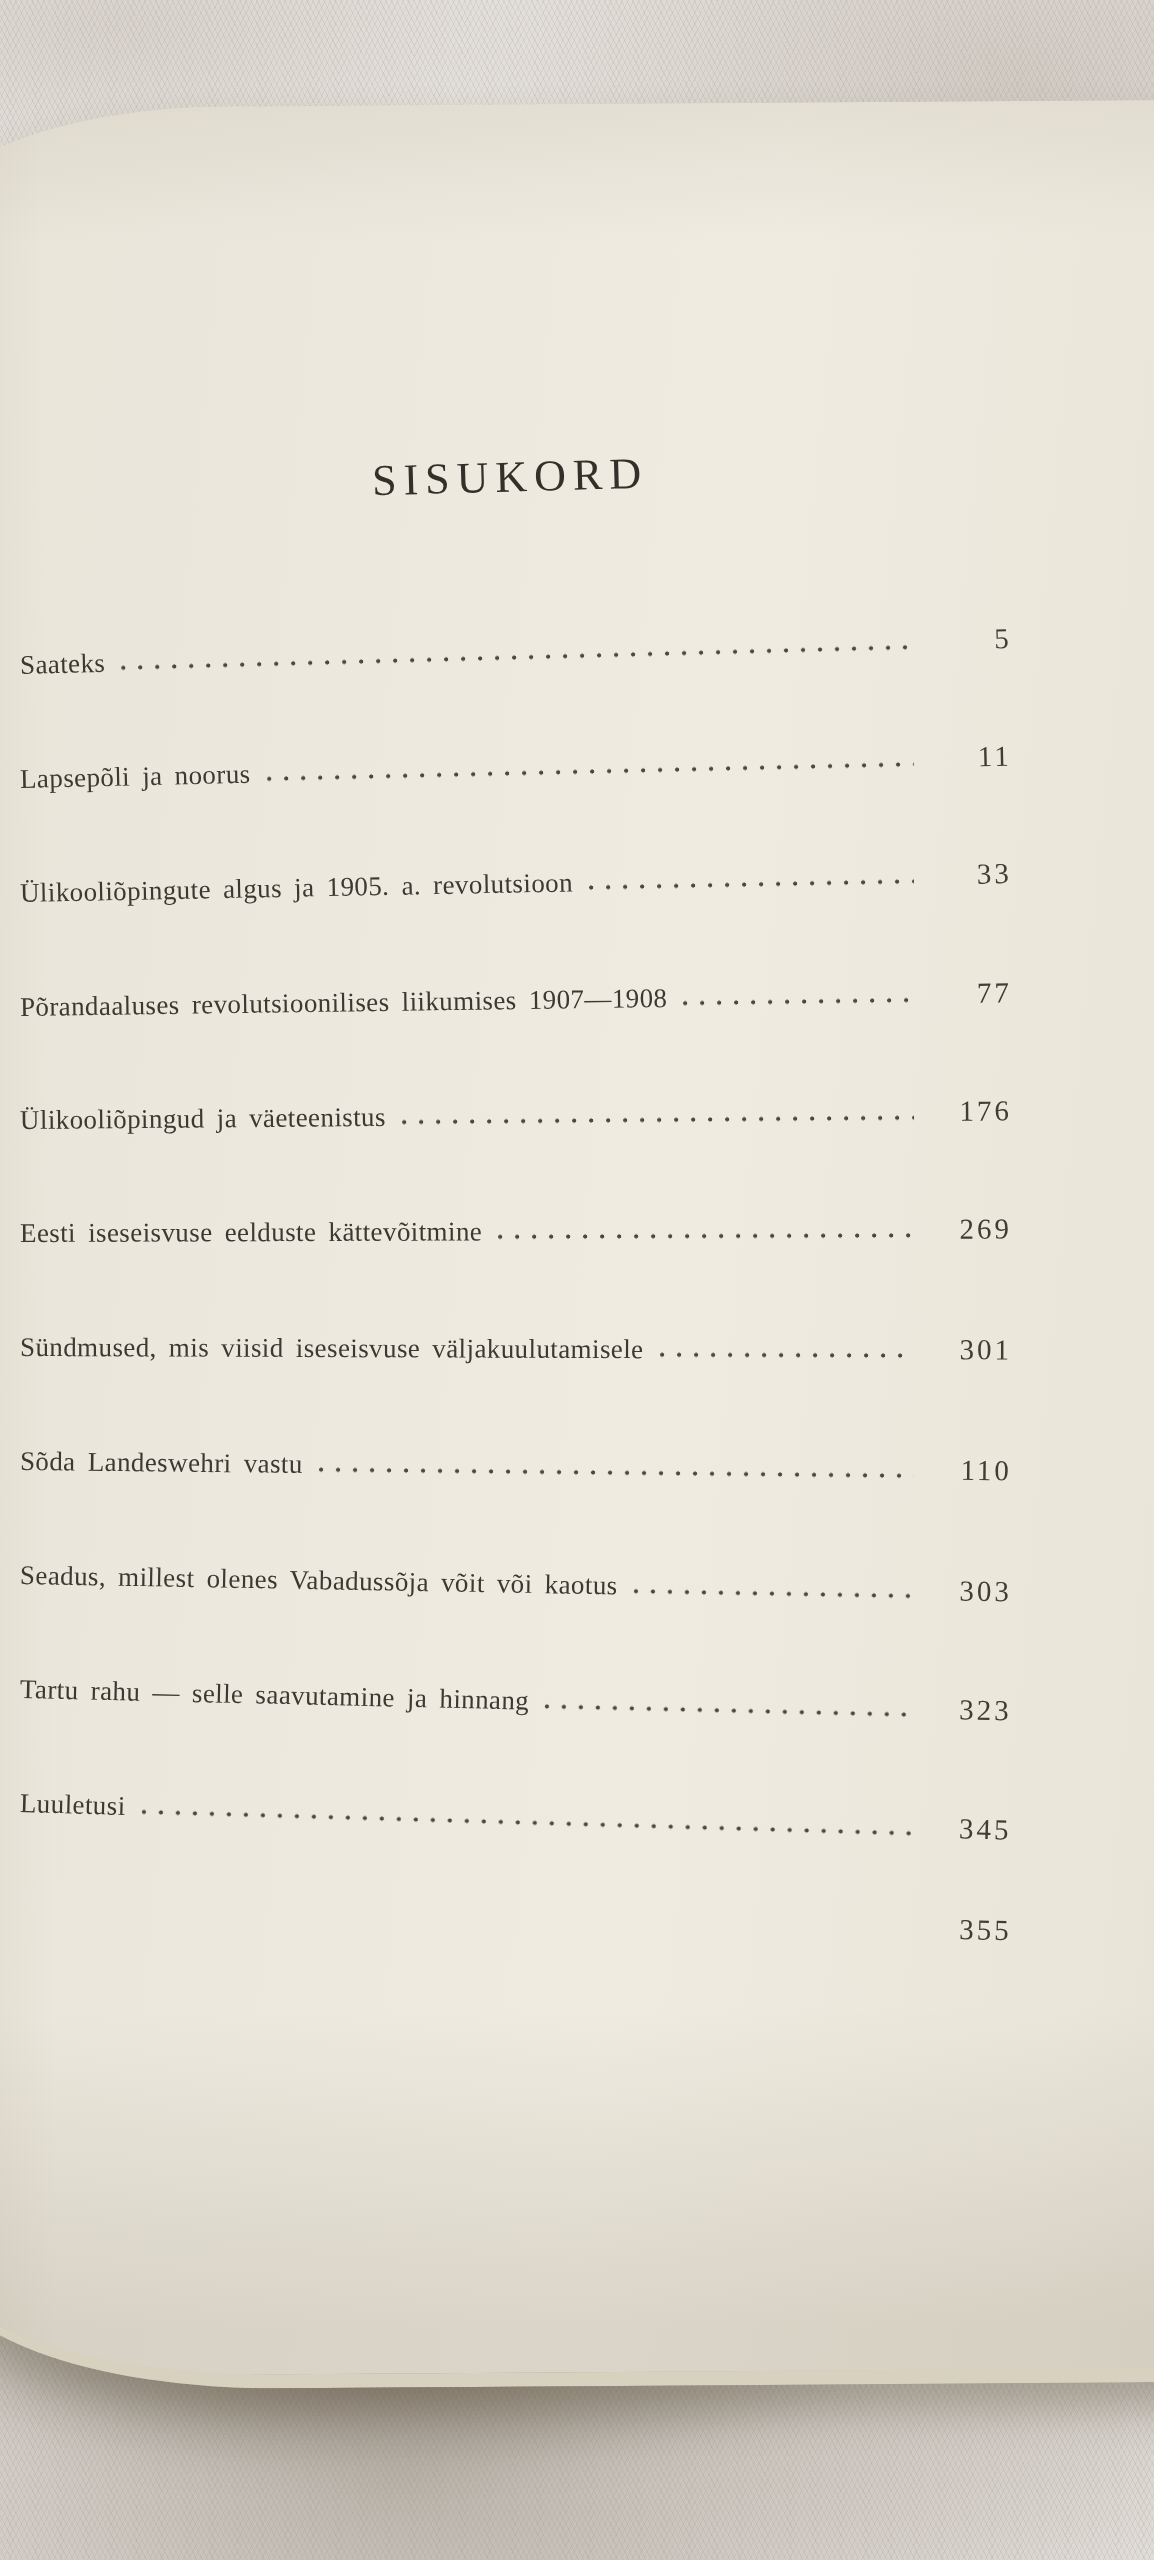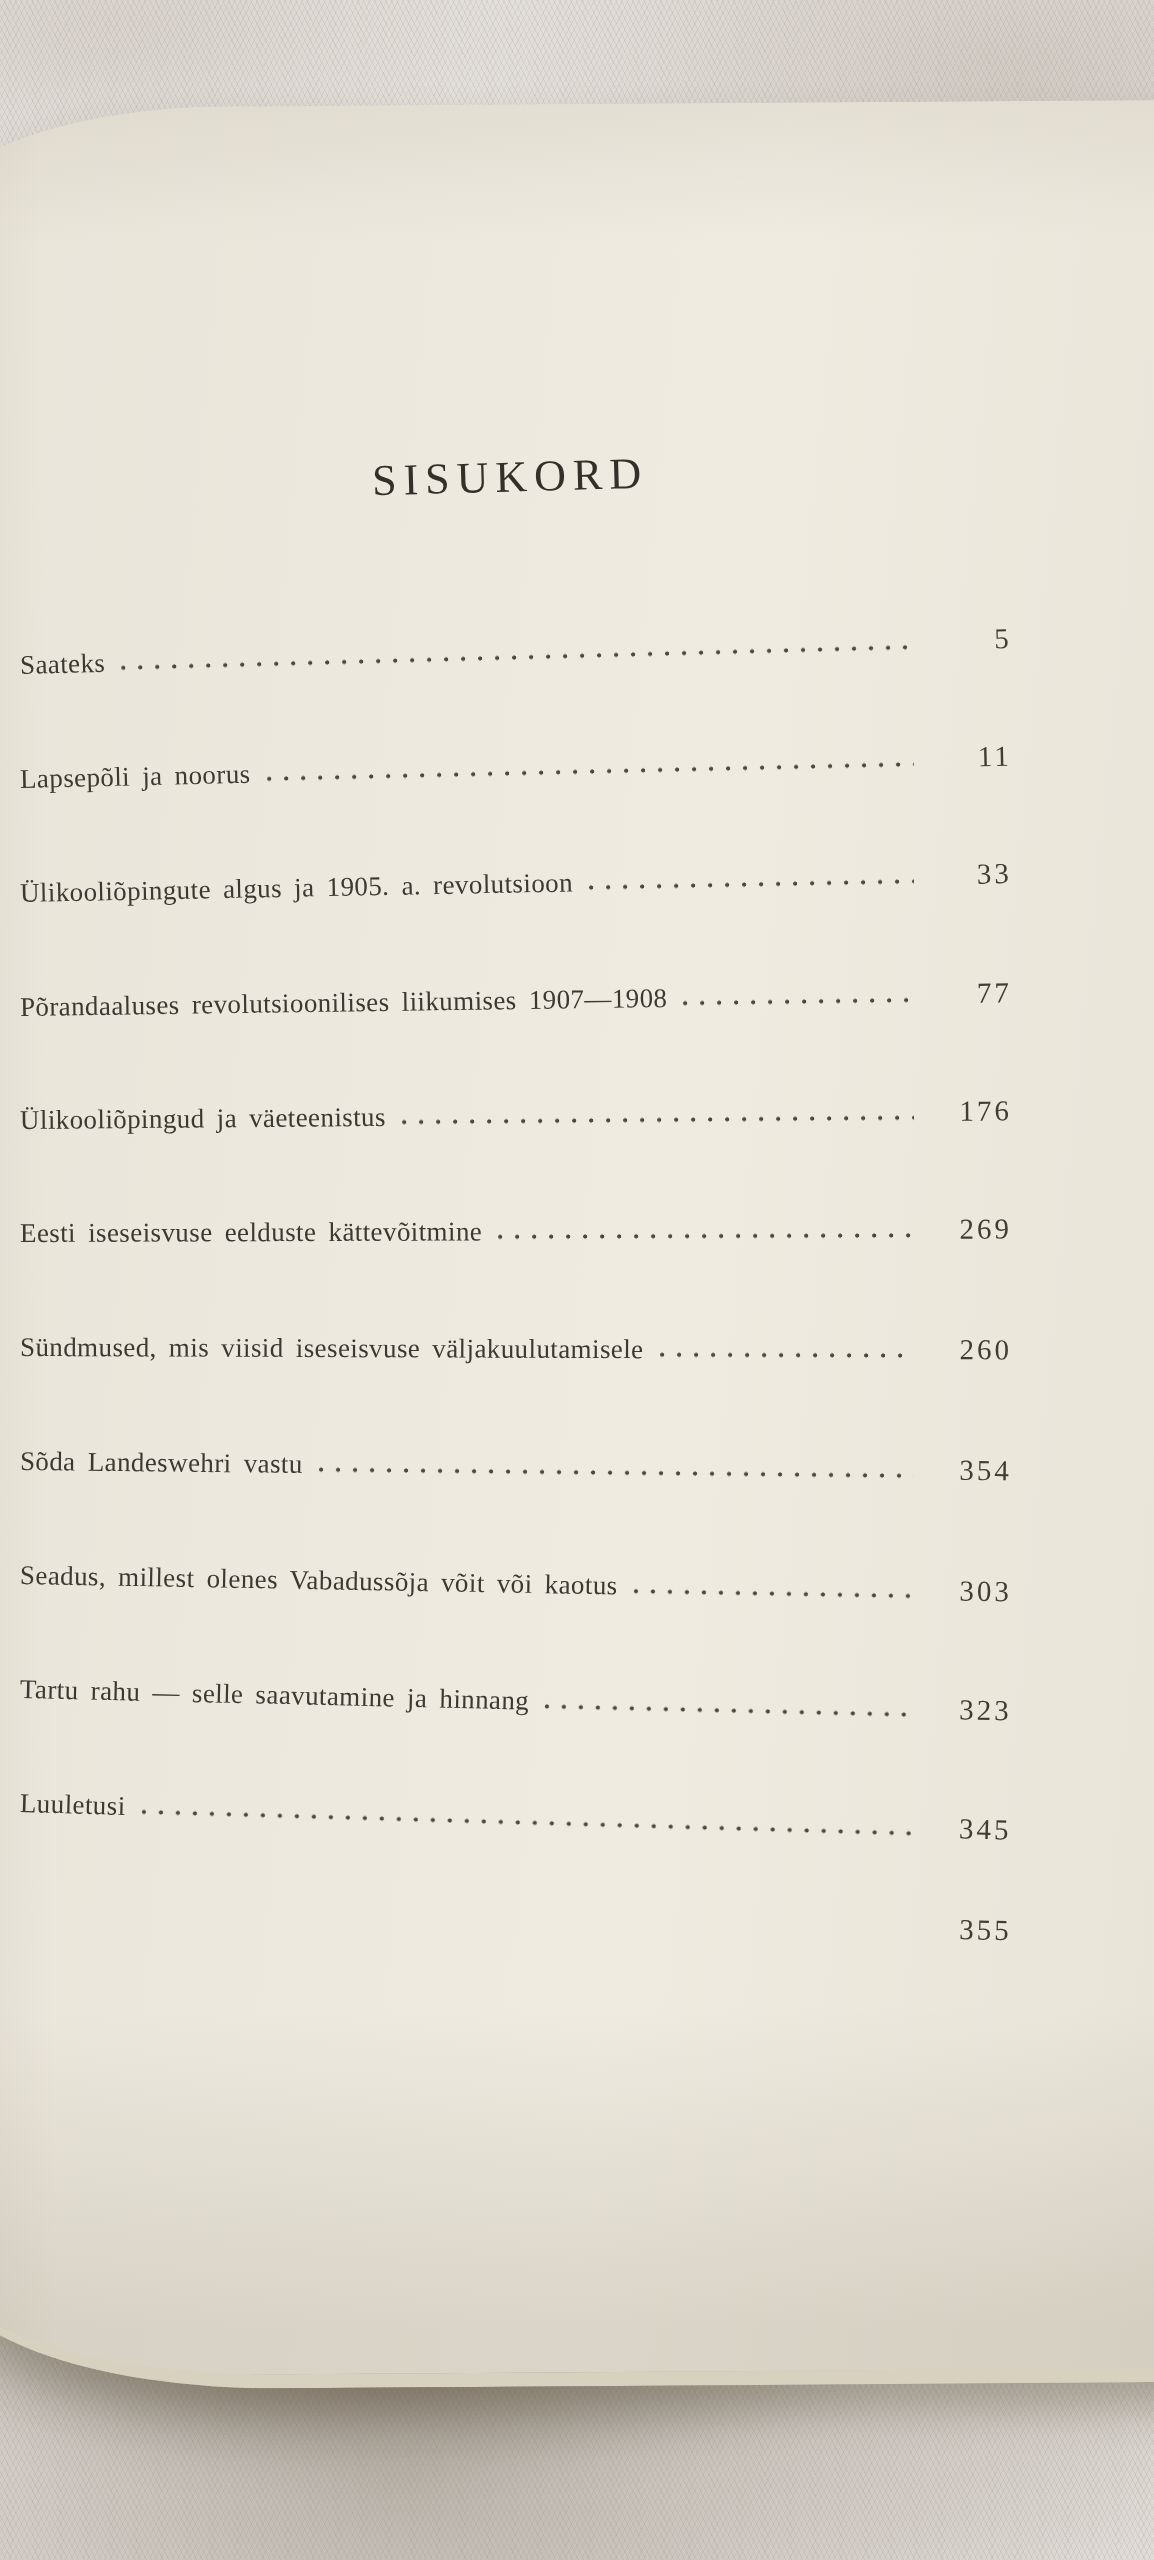--- a/index.html
+++ b/index.html
@@ -113,26 +113,26 @@
     <span class="toc-page">176</span>
   </div>
   <div class="toc-row">
     <span class="toc-title">Eesti iseseisvuse eelduste kättevõitmine</span>
     <span class="leader"></span>
     <span class="toc-page">269</span>
   </div>
   <div class="toc-row">
     <span class="toc-title">Sündmused, mis viisid iseseisvuse väljakuulutamisele</span>
     <span class="leader"></span>
-    <span class="toc-page">260</span>
+    <span class="toc-page">301</span>
   </div>
   <div class="toc-row">
     <span class="toc-title">Sõda Landeswehri vastu</span>
     <span class="leader"></span>
-    <span class="toc-page">354</span>
+    <span class="toc-page">110</span>
   </div>
   <div class="toc-row">
     <span class="toc-title">Seadus, millest olenes Vabadussõja võit või kaotus</span>
     <span class="leader"></span>
     <span class="toc-page">303</span>
   </div>
   <div class="toc-row">
     <span class="toc-title">Tartu rahu — selle saavutamine ja hinnang</span>
     <span class="leader"></span>
     <span class="toc-page">323</span>

